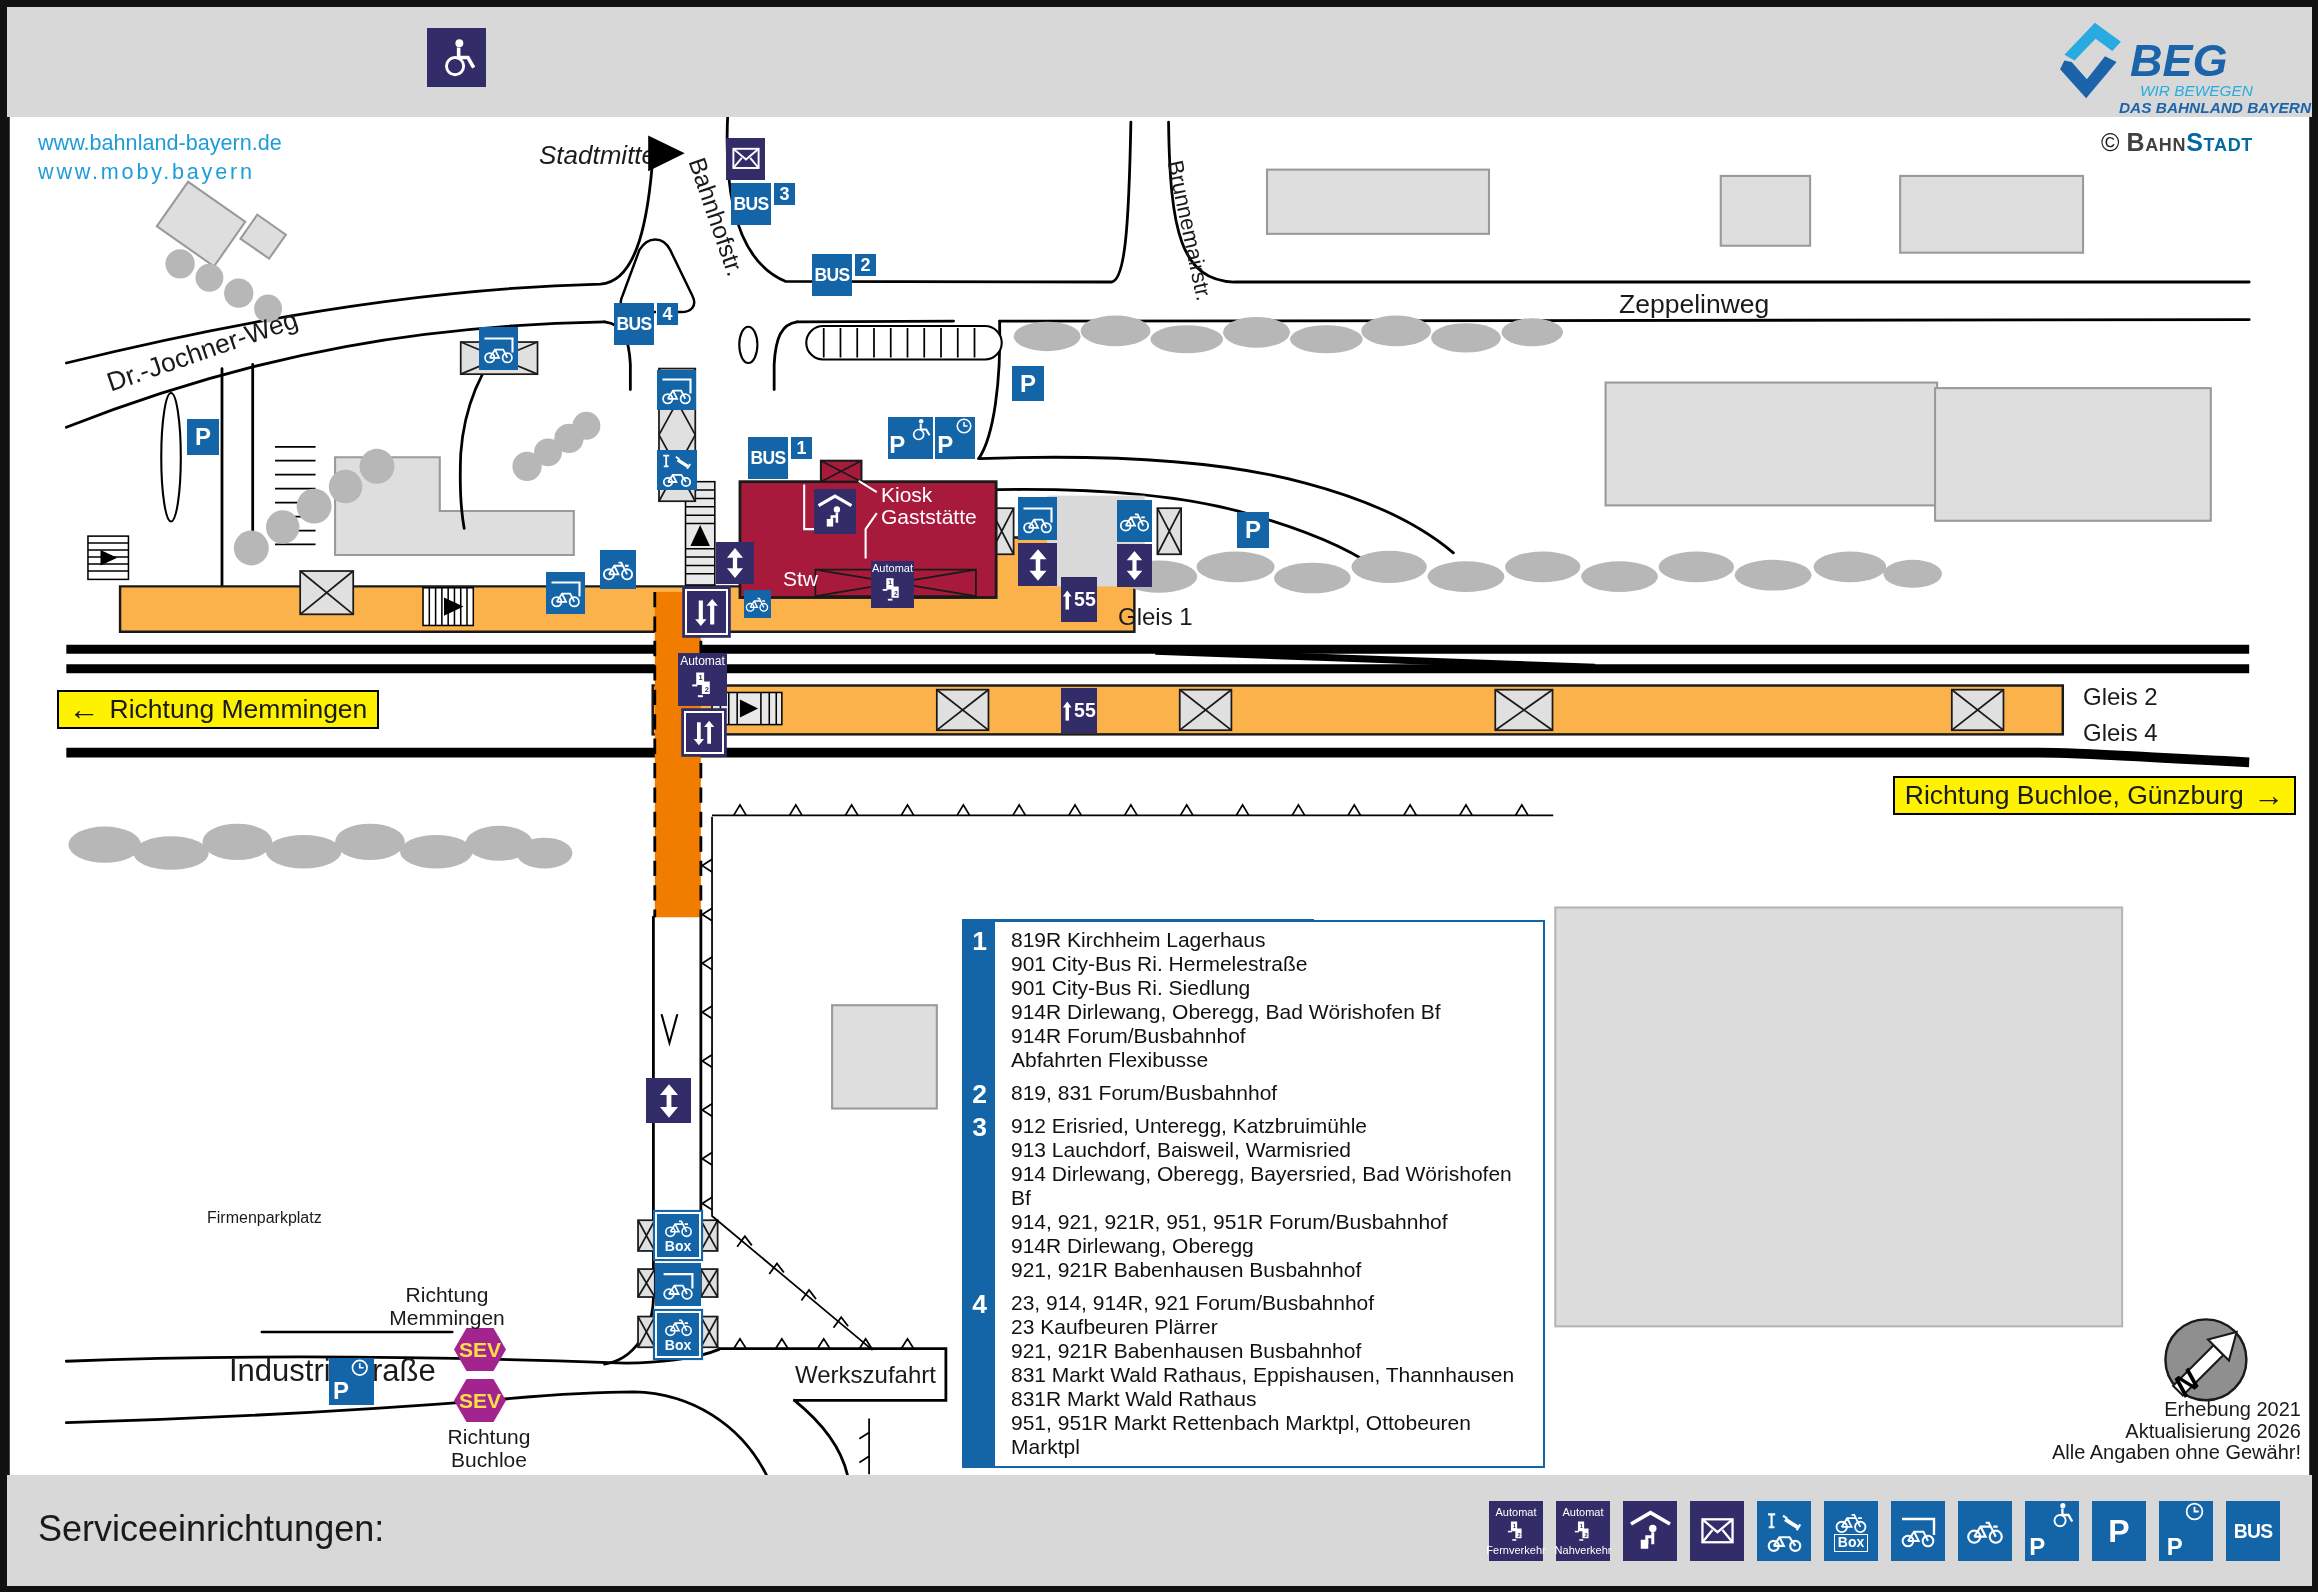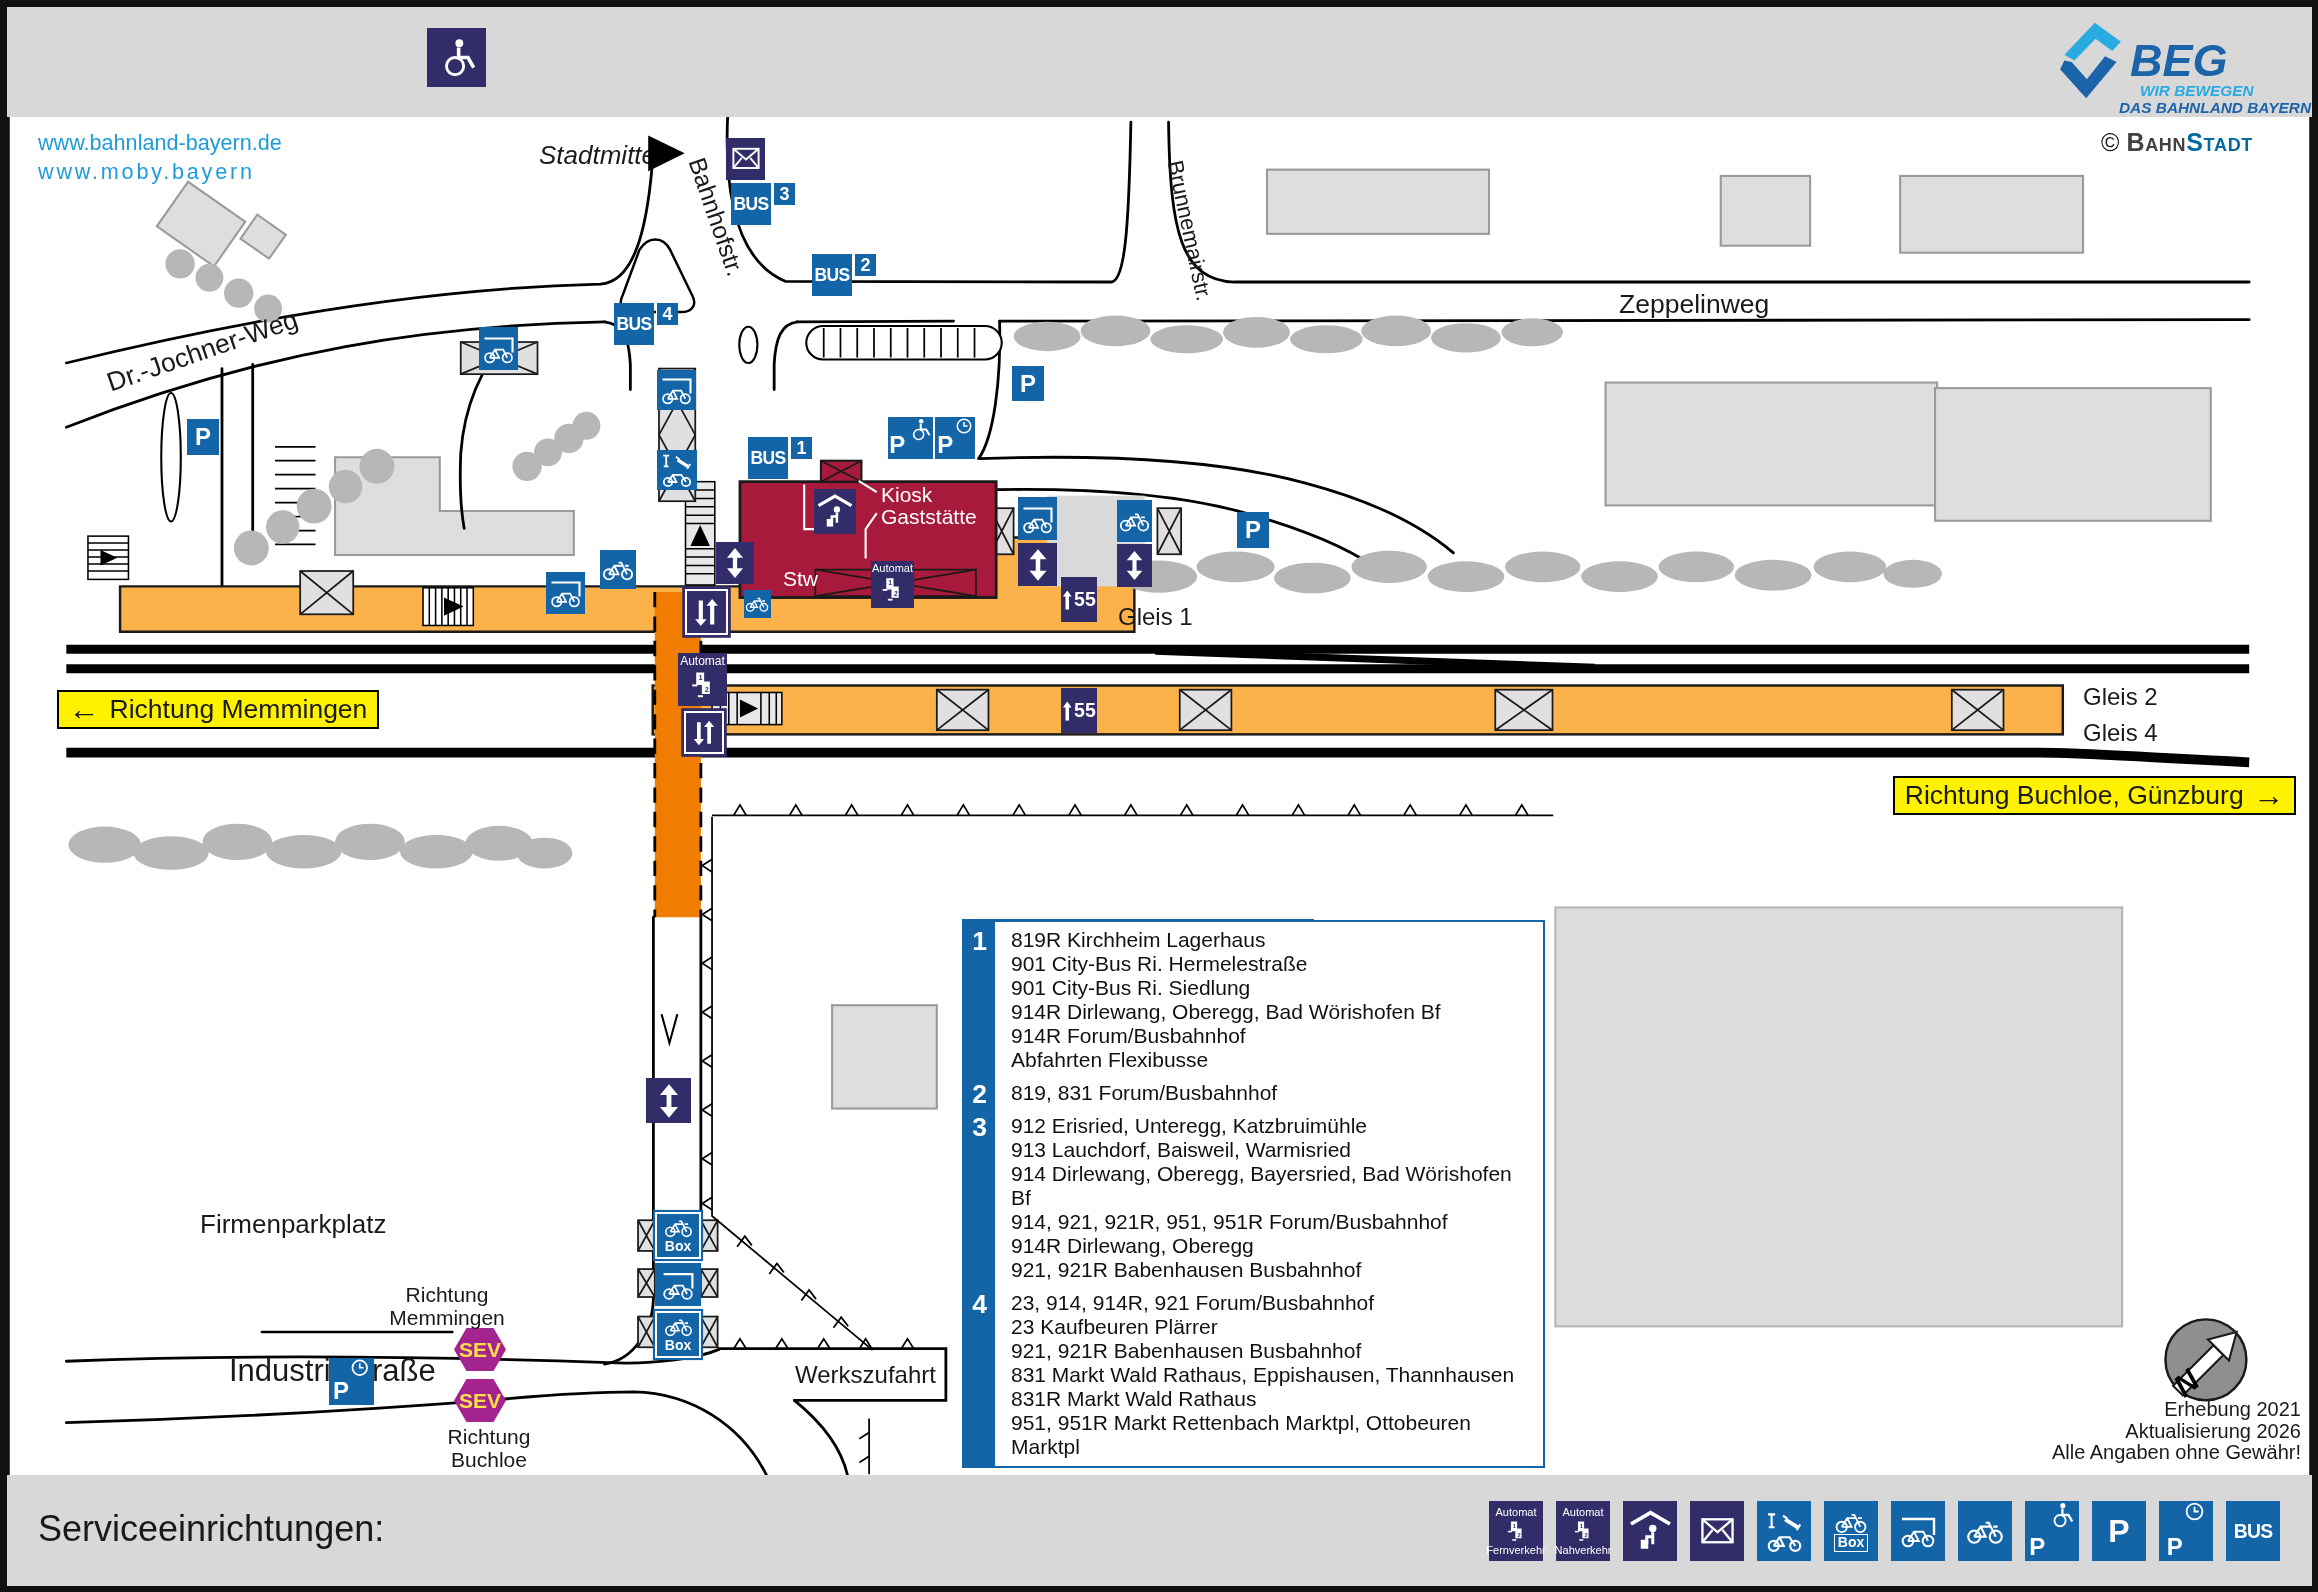--- a/index.html
+++ b/index.html
@@ -343,42 +343,42 @@
         <use href="#s-wheel"></use>
       </svg>
   </div>
 
   <div class="abs" style="left:2052px;top:15.4px;width:265px;height:98px;">
     <svg width="77" height="87" viewBox="0 0 100 120" style="position:absolute;left:0;top:1.4px;">
       <path d="M14 52 L56 8 L92 34 L80 47 L57 30 L28 60 Z" fill="#29abe2"></path>
       <path d="M14 60 L8 72 L44 112 L86 62 L70 54 L45 86 L24 62 Z" fill="#1c64a9"></path>
     </svg>
     <div class="lbl" style="left:78px;top:19.5px;font-size:45px;font-weight:bold;font-style:italic;color:#1c64a9;">BEG</div>
-    <div class="lbl" style="left:88px;top:67px;font-size:15.4px;font-weight:bold;font-style:italic;color:#29abe2;">WIR BEWEGEN</div>
+    <div class="lbl" style="left:88px;top:67px;font-size:15.4px;font-weight:normal;font-style:italic;color:#29abe2;">WIR BEWEGEN</div>
     <div class="lbl" style="left:67px;top:84px;font-size:15.4px;font-weight:bold;font-style:italic;color:#1c64a9;">DAS BAHNLAND BAYERN</div>
   </div>
   <div class="lbl" style="left:2101px;top:128px;font-size:25px;">
     <span>©</span>
     <span style="color:#414042;font-variant:small-caps;font-weight:bold;letter-spacing:0.7px;text-align:center;">Bahn</span><span style="color:#0369a1;font-variant:small-caps;font-weight:bold;letter-spacing:0.7px;">Stadt</span>
   </div>
 
   <div class="lbl link" style="left:38px;top:130px;font-size:21.6px;">www.bahnland-bayern.de</div>
   <div class="lbl link" style="left:38px;top:159px;font-size:21.6px;letter-spacing:2.8px;">www.moby.bayern</div>
 
   <div class="lbl" style="left:539px;top:140px;font-size:26px;font-style:italic;">Stadtmitte</div>
   <svg class="abs" style="left:646px;top:134px;" width="43" height="40" viewBox="0 0 62 58">
       <polygon points="3,2 3,54 56,28" fill="#000"></polygon>
     </svg>
   <div class="lbl rot" style="left:709px;top:154px;font-size:24.4px;transform:rotate(71deg);">Bahnhofstr.</div>
   <div class="lbl rot" style="left:103px;top:369px;font-size:26.5px;transform:rotate(-19deg);">Dr.-Jochner-Weg</div>
   <div class="lbl" style="left:1619px;top:289px;font-size:26.5px;">Zeppelinweg</div>
   <div class="lbl rot" style="left:1187px;top:158px;font-size:22px;transform:rotate(78deg);">Brunnemairstr.</div>
   <div class="lbl" style="left:229px;top:1353px;font-size:31px;">Industriestraße</div>
   <div class="lbl" style="left:761px;top:1361px;width:209px;text-align:center;font-size:24px;">Werkszufahrt</div>
-  <div class="lbl" style="left:200px;top:1209px;font-size:26px;">Firmenparkplatz</div>
+  <div class="lbl" style="left:207px;top:1209px;font-size:16px;">Firmenparkplatz</div>
 
   <div class="lbl" style="left:1118px;top:603px;font-size:24px;">Gleis 1</div>
   <div class="lbl" style="left:2083px;top:683px;font-size:24px;">Gleis 2</div>
   <div class="lbl" style="left:2083px;top:719px;font-size:24px;">Gleis 4</div>
 
   <div class="ybox" style="left:57px;top:690px;height:39px;">
     <span style="font-weight:bold;font-size:31px;">←</span>
     <span>Richtung Memmingen</span>
   </div>
   <div class="ybox" style="left:1893px;top:776px;height:39px;">

